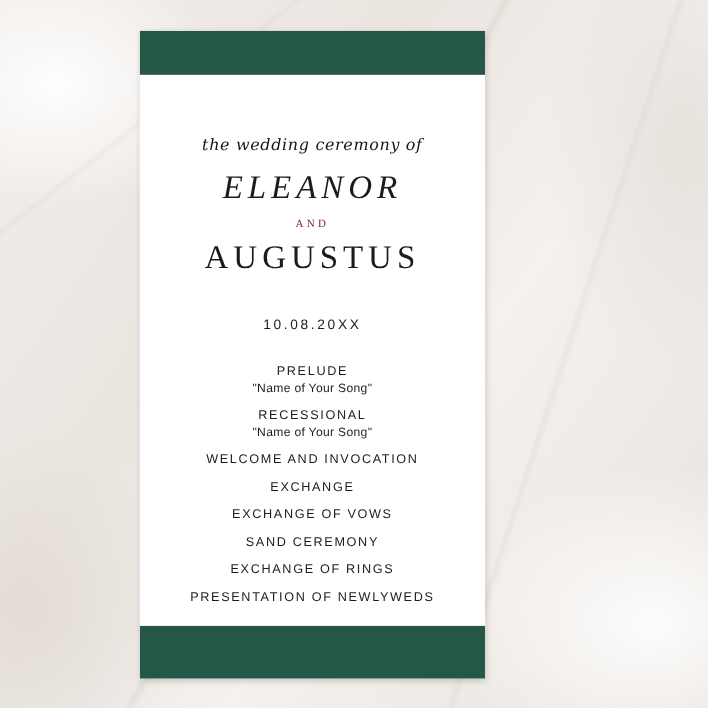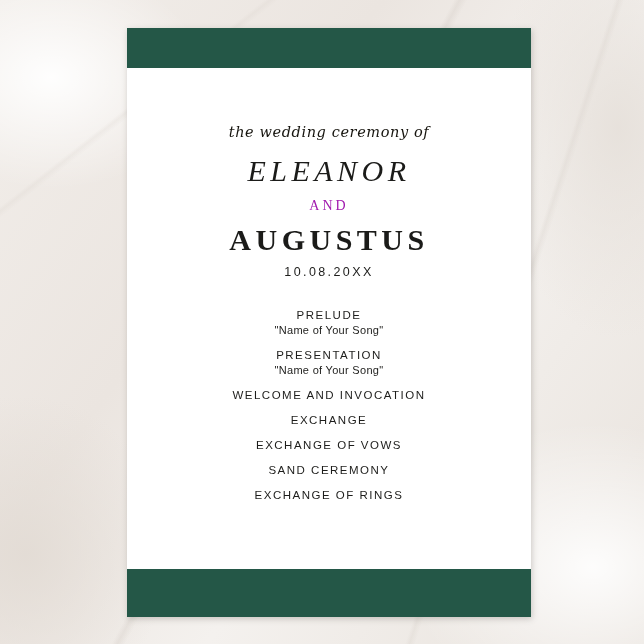--- a/index.html
+++ b/index.html
@@ -31,21 +31,21 @@
     background:
       linear-gradient(118deg, transparent 0 46%, rgba(205,197,190,0.28) 46.6%, transparent 47.4%),
       linear-gradient(108deg, transparent 0 72%, rgba(210,203,196,0.25) 72.5%, transparent 73.2%),
       linear-gradient(142deg, transparent 0 18%, rgba(214,207,200,0.22) 18.4%, transparent 19%);
   }
 
   .card {
     position: absolute;
     left: 127px;
     top: 28px;
-    width: 404px;
+    width: 314px;
     height: 589px;
     background: #ffffff;
     box-shadow: 1px 2px 6px rgba(90,85,80,0.28);
     overflow: hidden;
   }
   .band {
     position: absolute;
     left: 0;
     width: 100%;
     background: #245747;
@@ -73,31 +73,31 @@
   }
   .name {
     font-family: "Liberation Serif", serif;
     font-size: 30px;
     letter-spacing: 4.5px;
     color: #1b1b19;
   }
   .name-1 { margin-top: 14px; font-style: italic; }
   .and {
     font-family: "Liberation Serif", serif;
-    font-size: 14px;
+    font-size: 10px;
     letter-spacing: 3px;
     margin-top: 10px;
-    color: #a21caf;
+    color: #7f1d1d;
   }
-  .name-2 { margin-top: 9px; font-weight: bold; }
+  .name-2 { margin-top: 9px; }
   .date {
     font-family: "Liberation Sans", sans-serif;
     font-size: 12.5px;
     letter-spacing: 2.4px;
-    margin-top: 8px;
+    margin-top: 36px;
     color: #1d1d1b;
   }
 
   .program {
     margin-top: 30px;
   }
   .item { margin-bottom: 13px; }
   .item-title {
     font-family: "Liberation Sans", sans-serif;
     font-size: 11.5px;
@@ -133,21 +133,21 @@
     <div class="date">10.08.20XX</div>
 
     <div class="program">
 
       <div class="item">
         <div class="item-title">PRELUDE</div>
         <div class="item-sub">"Name of Your Song"</div>
       </div>
 
       <div class="item">
-        <div class="item-title">PRESENTATION</div>
+        <div class="item-title">RECESSIONAL</div>
         <div class="item-sub">"Name of Your Song"</div>
       </div>
 
       <div class="item">
         <div class="item-title">WELCOME AND INVOCATION</div>
 
       </div>
 
       <div class="item">
         <div class="item-title">EXCHANGE</div>
@@ -162,19 +162,23 @@
       <div class="item">
         <div class="item-title">SAND CEREMONY</div>
 
       </div>
 
       <div class="item">
         <div class="item-title">EXCHANGE OF RINGS</div>
 
       </div>
 
+      <div class="item">
+        <div class="item-title">PRESENTATION OF NEWLYWEDS</div>
+
+      </div>
 
 
     </div>
   </div>
 
   <div class="band band-bottom"></div>
 </div>
 
 </body></html>

